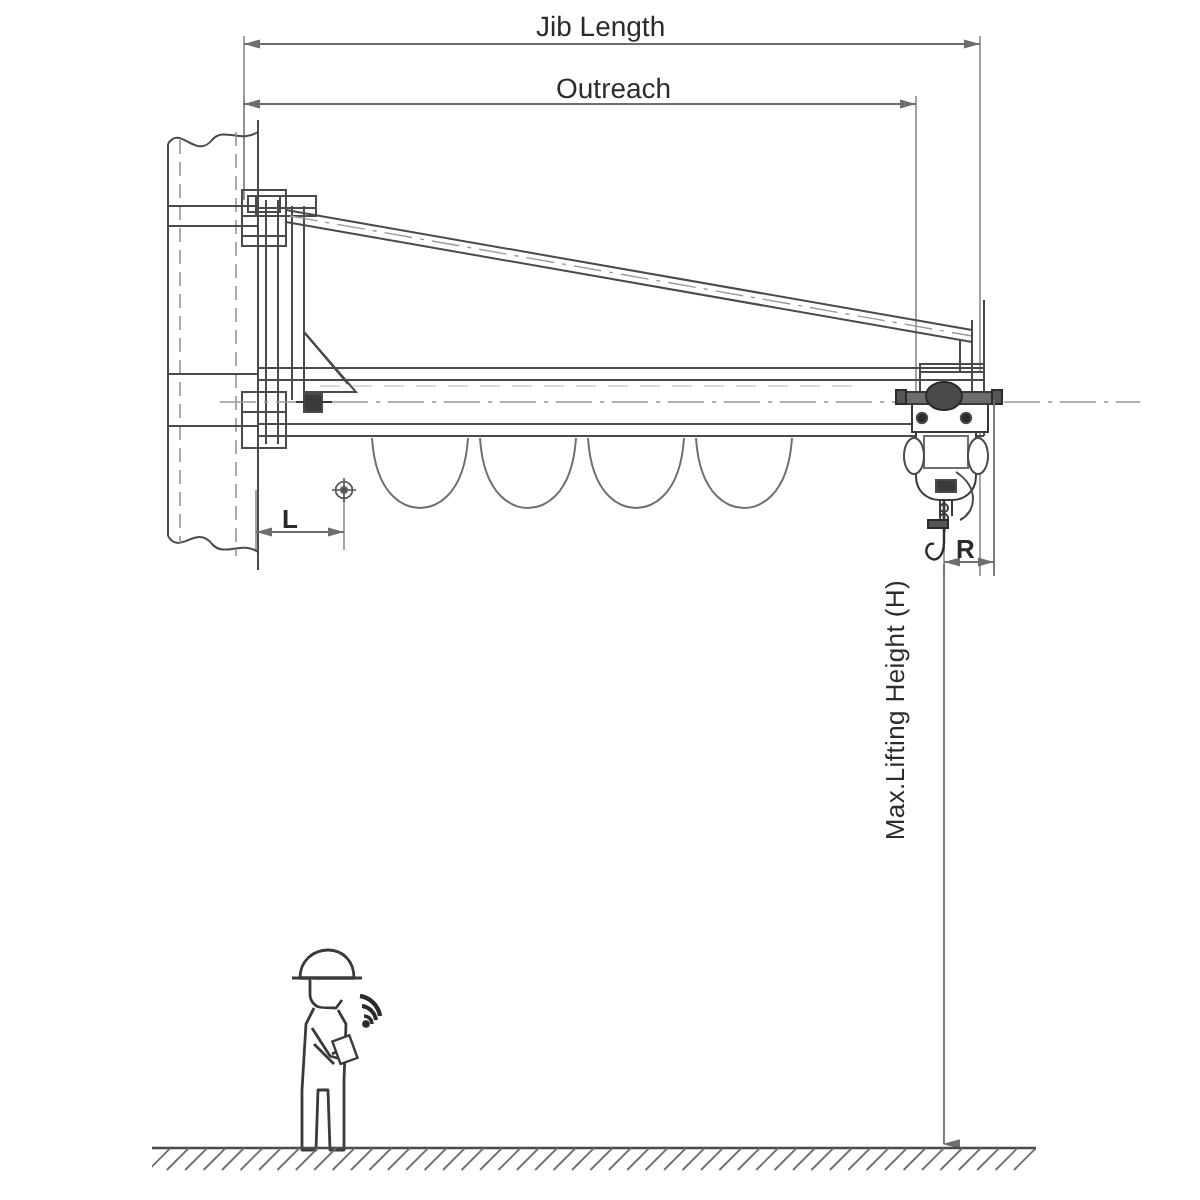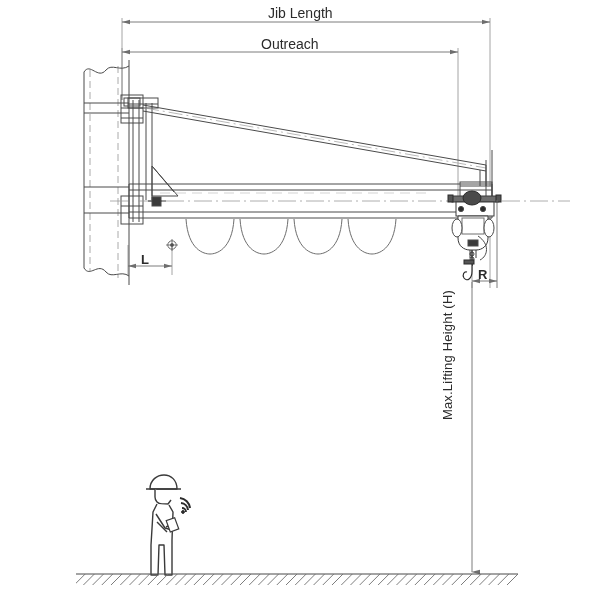--- a/index.html
+++ b/index.html
@@ -3,21 +3,21 @@
 <meta charset="utf-8">
 <style>
   html,body{margin:0;padding:0;background:#ffffff;}
   body{width:600px;height:600px;overflow:hidden;
        font-family:"Liberation Sans",sans-serif;}
   #stage{position:relative;width:557px;height:600px;background:#fff;}
   svg#drawing{position:absolute;left:0;top:0;width:600px;height:600px;display:block;}
   .lbl{position:absolute;font-family:"Liberation Sans",sans-serif;
        color:#2b2b2b;white-space:nowrap;}
   #lbl-jib{left:268px;top:5px;font-size:14px;}
-  #lbl-outreach{left:261px;top:36px;font-size:14px;}
+  #lbl-outreach{left:278px;top:36px;font-size:14px;}
   #lbl-L{left:141px;top:252px;font-size:13px;font-weight:bold;}
   #lbl-R{left:478px;top:267px;font-size:13px;font-weight:bold;}
   #lbl-H{left:440px;top:290px;font-size:13px;
          transform-origin:left top;transform:rotate(-90deg) translate(-100%,0);
          letter-spacing:.2px;}
 </style>
 </head>
 <body>
 
 <div id="stage">

